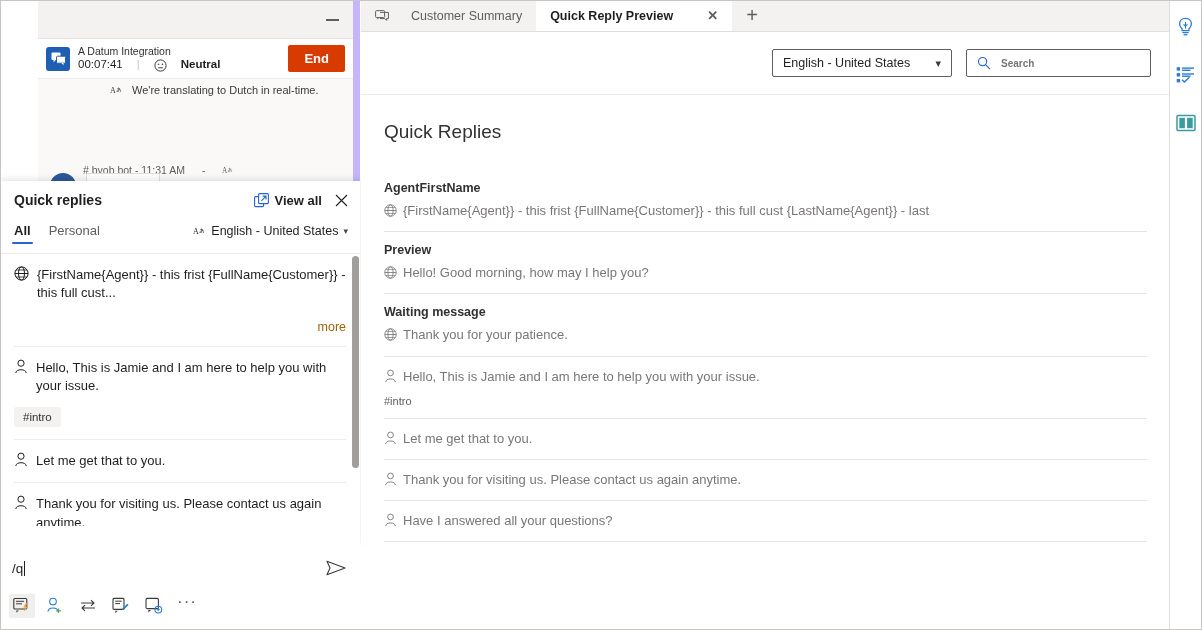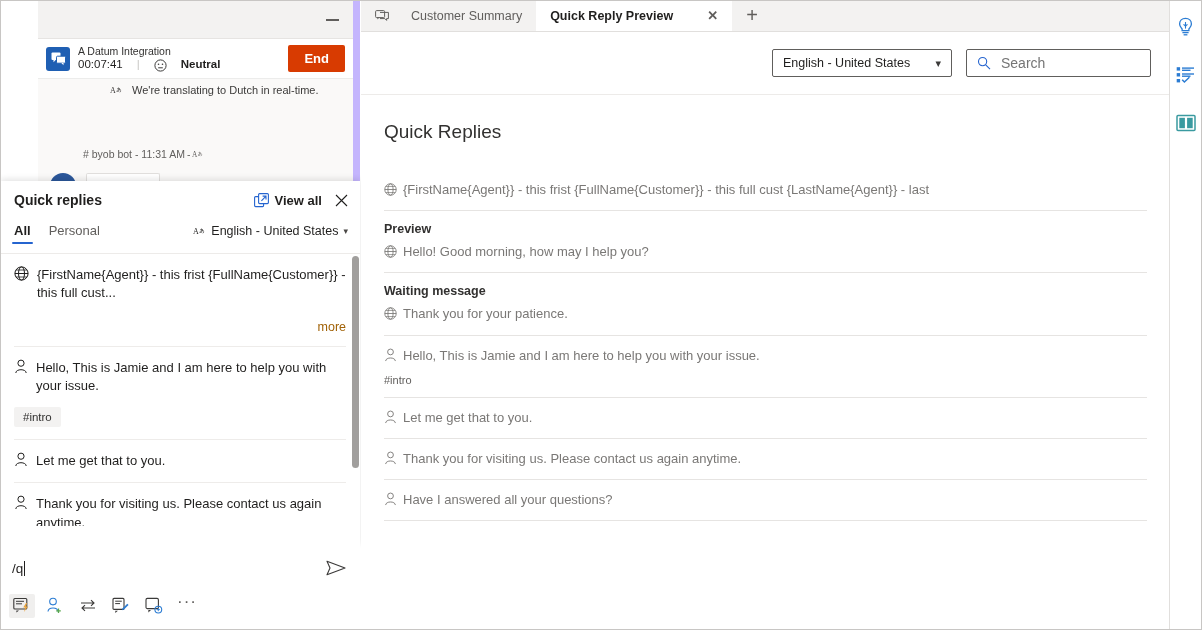--- a/index.html
+++ b/index.html
@@ -26,21 +26,21 @@
   .conv-sub .sep{color:#c8c6c4;}
   .conv-sub .mood{font-weight:bold;font-size:11.5px;}
   .end-btn{background:#d83b01;color:#fff;font-size:13px;font-weight:bold;border:none;border-radius:2px;padding:6px 16px;cursor:pointer;}
 
   .translate-bar{height:22px;background:#faf9f8;display:flex;align-items:center;gap:9px;padding-left:72px;font-size:11px;color:#3b3a39;box-sizing:border-box;}
 
   .chat-area{position:relative;height:84px;background:#faf9f8;overflow:hidden;}
   .card-box{position:absolute;left:45px;top:2px;right:6px;border:1px solid #e1dfdd;border-radius:2px;background:#fff;height:38px;box-sizing:border-box;padding:2px 0 0 12px;}
   .card-li{display:flex;align-items:center;gap:8px;font-size:12.5px;font-style:italic;color:#575553;height:18px;}
   .card-li .bullet{width:4px;height:4px;border:1px solid #6b6967;border-radius:50%;box-sizing:border-box;}
-  .bot-line{position:absolute;left:45px;top:47px;display:flex;align-items:center;gap:2px;font-size:10.5px;color:#605e5c;}
+  .bot-line{position:absolute;left:45px;top:63px;display:flex;align-items:center;gap:17px;font-size:10.5px;color:#605e5c;}
   .blue-blob{position:absolute;left:12px;top:72px;width:26px;height:26px;border-radius:50%;background:#2b579a;}
   .stub-bubble{position:absolute;left:48px;top:72px;width:72px;height:20px;border:1px solid #e1dfdd;border-top-left-radius:2px;border-top-right-radius:2px;background:#fff;border-bottom:none;}
 
   
   .qr-pop{position:absolute;left:0;top:180px;width:359px;height:365px;background:#fff;box-shadow:0 -2px 6px rgba(0,0,0,.11);box-sizing:border-box;}
   .qr-head{display:flex;align-items:center;height:38px;padding:0 12px 0 13px;box-sizing:border-box;}
   .qr-title{font-size:14px;font-weight:bold;color:#201f1e;flex:1 1 auto;}
   .viewall{display:flex;align-items:center;gap:6px;font-size:13px;font-weight:bold;color:#201f1e;cursor:pointer;}
   .qr-close{width:26px;display:flex;justify-content:flex-end;align-items:center;cursor:pointer;color:#201f1e;font-size:15px;}
   .qr-tabs{display:flex;align-items:center;height:28px;padding:0 12px 0 13px;box-sizing:border-box;}
@@ -76,21 +76,21 @@
   .tabstrip{height:31px;background:#f3f2f1;display:flex;align-items:flex-end;border-bottom:1px solid #e1dfdd;box-sizing:border-box;}
   .tab{height:31px;display:flex;align-items:center;gap:22px;padding:0 14px;font-size:12.5px;color:#605e5c;cursor:pointer;box-sizing:border-box;}
   .tab.active{background:#fff;color:#201f1e;font-weight:bold;}
   .tab .tclose{margin-left:12px;font-size:13px;color:#605e5c;cursor:pointer;}
   .tab-add{width:40px;height:31px;display:flex;align-items:center;justify-content:center;font-size:20px;color:#605e5c;cursor:pointer;font-weight:300;}
 
   .r-toolbar{height:62px;display:flex;align-items:center;justify-content:flex-end;gap:14px;padding-right:18px;box-sizing:border-box;background:#fff;}
   .lang-select{width:180px;height:28px;border:1px solid #605e5c;border-radius:2px;display:flex;align-items:center;padding:0 10px;box-sizing:border-box;font-size:12.5px;color:#201f1e;cursor:pointer;background:#fff;}
   .lang-select .chev{margin-left:auto;font-size:11px;color:#3b3a39;}
   .search-box{width:185px;height:28px;border:1px solid #605e5c;border-radius:2px;display:flex;align-items:center;gap:8px;padding:0 10px;box-sizing:border-box;background:#fff;}
-  .search-box input{border:none;outline:none;font-size:14px;color:#605e5c;font-family:inherit;width:100%;background:transparent;}
+  .search-box input{border:none;outline:none;font-size:10px;color:#605e5c;font-family:inherit;width:100%;background:transparent;font-weight:bold;}
 
   .r-body{padding:0 22px 0 23px;box-sizing:border-box;border-top:1px solid #edebe9;height:535px;overflow:hidden;}
   .r-title{font-size:19px;color:#323130;margin:26px 0 0 0;font-weight:normal;}
   .qr-block{padding-top:12px;}
   .row-item{border-top:1px solid #e6e4e2;padding:11px 0 11px 0;}
   .row-item.first{border-top:none;padding-top:26px;}
   .row-label{font-size:12.5px;font-weight:bold;color:#323130;margin-bottom:7px;}
   .row-line{display:flex;align-items:flex-start;gap:6px;font-size:13px;color:#7a7876;line-height:1.4;}
   .row-tag{font-size:11px;color:#605e5c;margin-top:9px;}
 
@@ -356,20 +356,21 @@
         <input value="" placeholder="Search" style="">
       </div>
     </div>
 
     <div class="r-body">
       <div class="r-title">Quick Replies</div>
 
       <div class="qr-block">
 
         <div class="row-item first">
+          <div class="row-label">AgentFirstName</div>
           <div class="row-line">
             <span>
               <svg width="13" height="13" viewBox="0 0 15 15" style="margin-top:2px">
                   <circle cx="7.5" cy="7.5" r="6.6" fill="none" stroke="#7a7876" stroke-width="1"></circle>
                   <ellipse cx="7.5" cy="7.5" rx="3" ry="6.6" fill="none" stroke="#7a7876" stroke-width="1"></ellipse>
                   <line x1="0.9" y1="7.5" x2="14.1" y2="7.5" stroke="#7a7876" stroke-width="1"></line>
                   <line x1="2" y1="4" x2="13" y2="4" stroke="#7a7876" stroke-width="0.8"></line>
                   <line x1="2" y1="11" x2="13" y2="11" stroke="#7a7876" stroke-width="0.8"></line>
                 </svg>
             </span>

